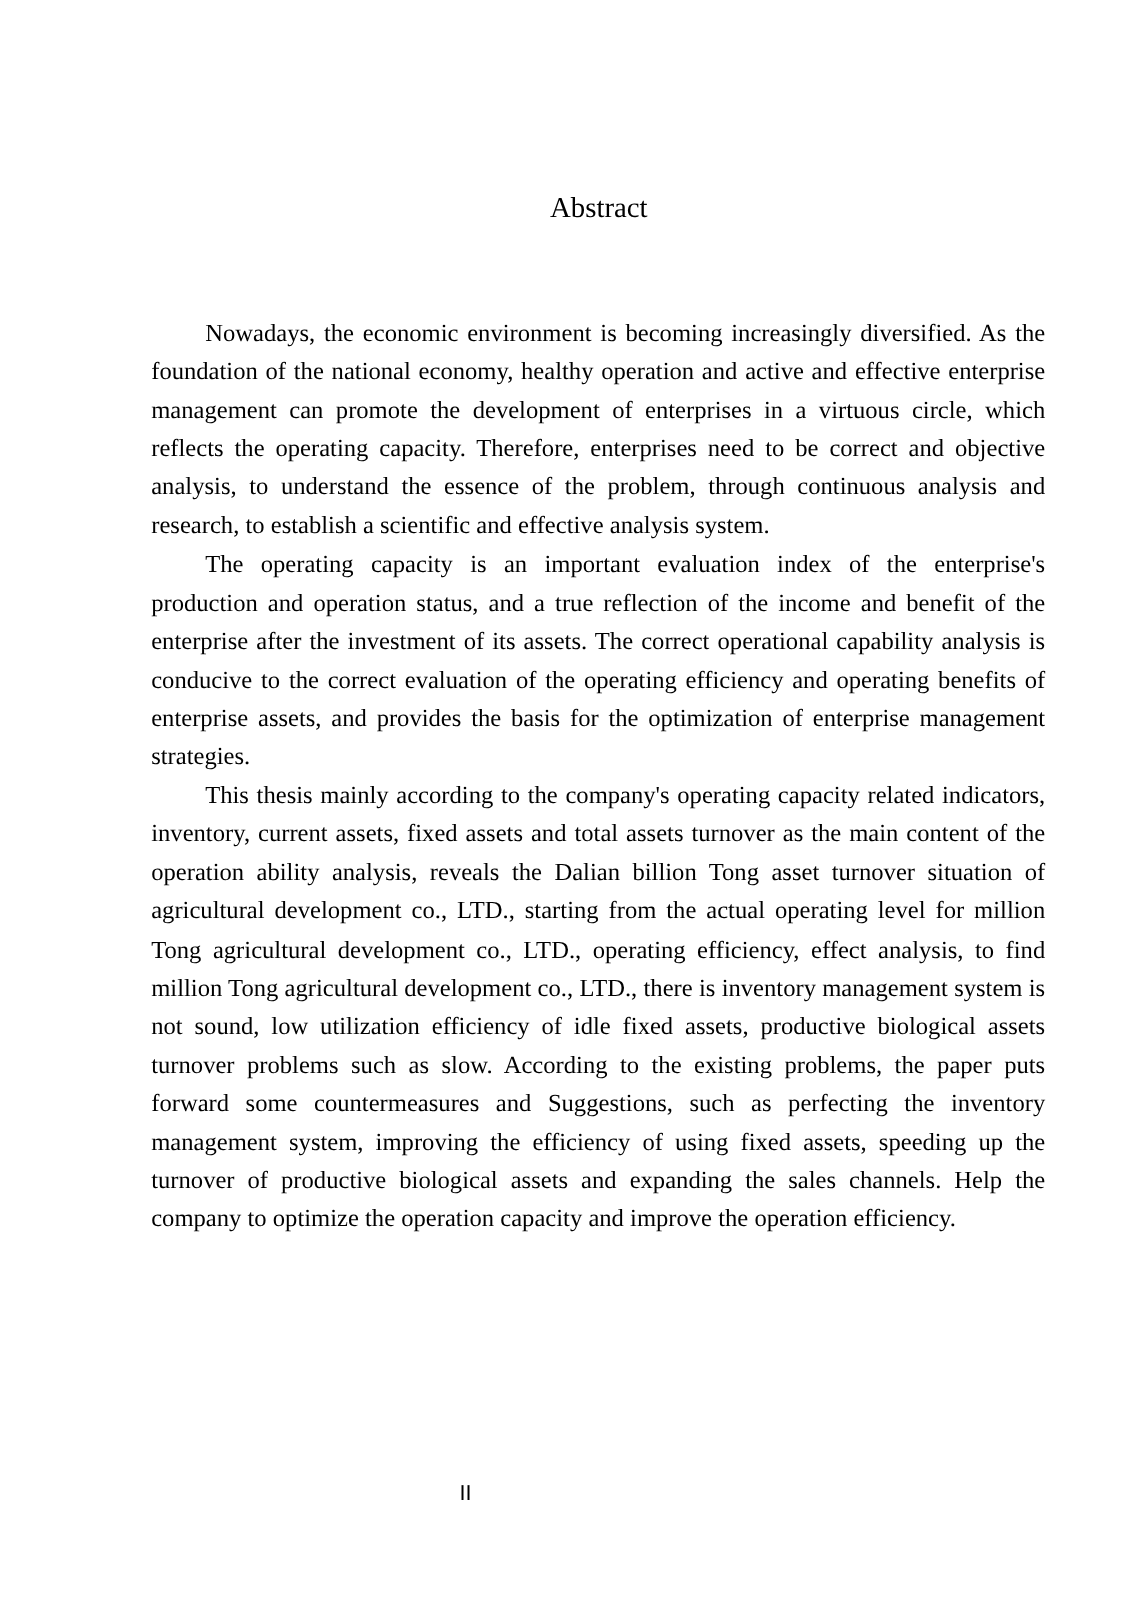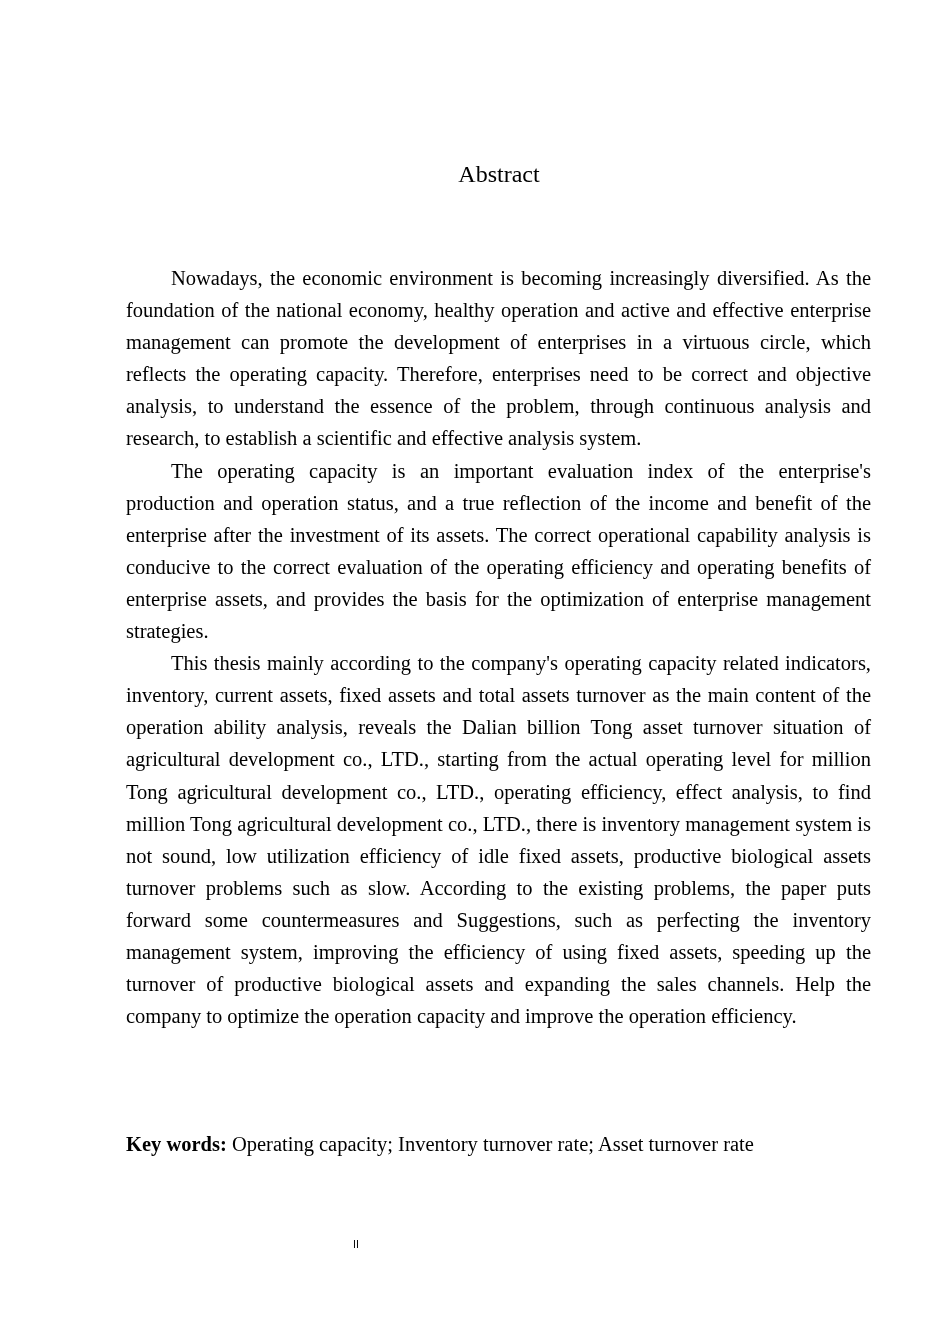--- a/index.html
+++ b/index.html
@@ -56,33 +56,33 @@
       margin: 0;
     }
     .keywords .kw-label {
       font-weight: bold;
     }
     .page-number {
       position: absolute;
       top: 1237px;
       left: 340px;
       width: 70px;
+      text-align: center;
       font-family: "DejaVu Sans", sans-serif;
-      font-size: 10px;
+      font-size: 17px;
       line-height: 16px;
     }
   </style>
 </head>
 <body>
 
 <div class="page">
   <h1 class="title">Abstract</h1>
 
   <div class="body-text">
     <p>Nowadays, the economic environment is becoming increasingly diversified. As the foundation of the national economy, healthy operation and active and effective enterprise management can promote the development of enterprises in a virtuous circle, which reflects the operating capacity. Therefore, enterprises need to be correct and objective analysis, to understand the essence of the problem, through continuous analysis and research, to establish a scientific and effective analysis system.</p>
     <p>The operating capacity is an important evaluation index of the enterprise's production and operation status, and a true reflection of the income and benefit of the enterprise after the investment of its assets. The correct operational capability analysis is conducive to the correct evaluation of the operating efficiency and operating benefits of enterprise assets, and provides the basis for the optimization of enterprise management strategies.</p>
     <p>This thesis mainly according to the company's operating capacity related indicators, inventory, current assets, fixed assets and total assets turnover as the main content of the operation ability analysis, reveals the Dalian billion Tong asset turnover situation of agricultural development co., LTD., starting from the actual operating level for million Tong agricultural development co., LTD., operating efficiency, effect analysis, to find million Tong agricultural development co., LTD., there is inventory management system is not sound, low utilization efficiency of idle fixed assets, productive biological assets turnover problems such as slow. According to the existing problems, the paper puts forward some countermeasures and Suggestions, such as perfecting the inventory management system, improving the efficiency of using fixed assets, speeding up the turnover of productive biological assets and expanding the sales channels. Help the company to optimize the operation capacity and improve the operation efficiency.</p>
   </div>
 
-  <p class="keywords"><span class="kw-label">Key words:</span><span> Operating capacity; Inventory turnover rate; Asset turnover rate</span></p>
 
   <div class="page-number">II</div>
 </div>
 
 </body></html>

